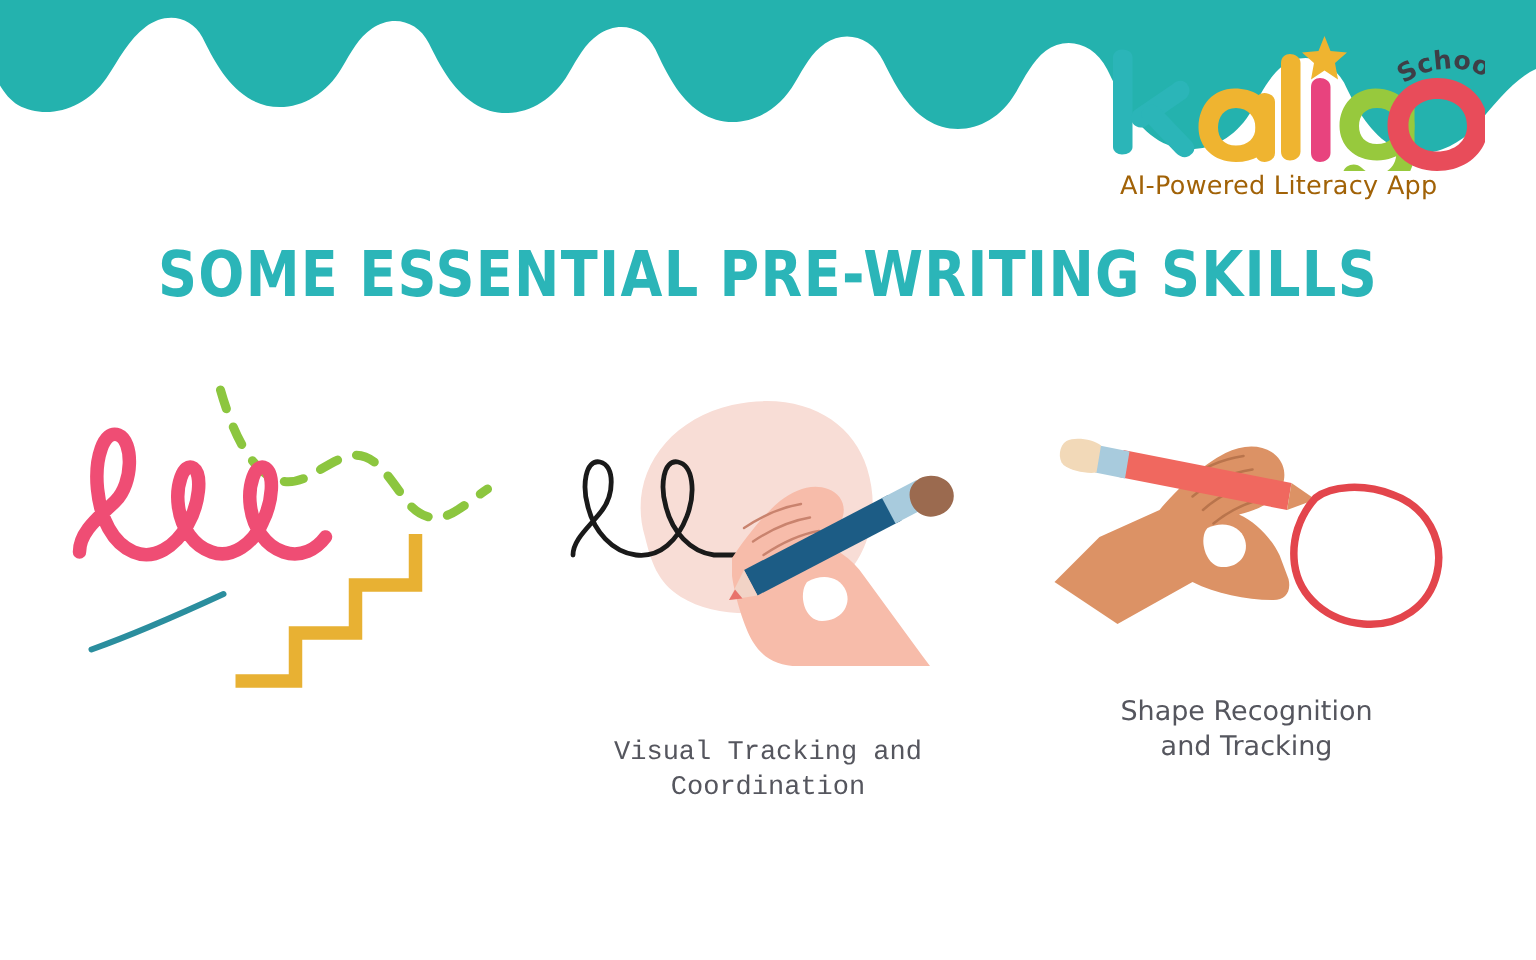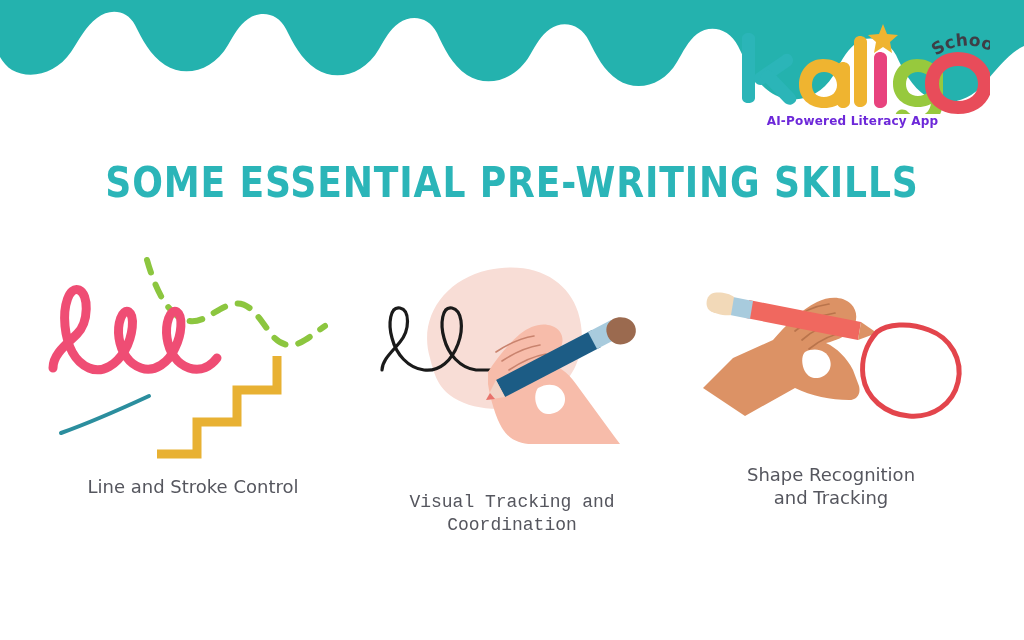--- a/index.html
+++ b/index.html
@@ -48,24 +48,24 @@
     width: 260px;
     height: 92px;
   }
   .logo-tagline {
     position: absolute;
     left: 0;
     top: 92px;
     width: 245px;
     text-align: center;
     font-family: "DejaVu Sans", sans-serif;
-    font-weight: bold;
-    font-size: 12px;
+    font-weight: normal;
+    font-size: 17px;
     letter-spacing: 0.2px;
-    color: #6d28d9;
+    color: #a16207;
     white-space: nowrap;
   }
 
   
   .title {
     position: absolute;
     top: 158px;
     left: 0;
     width: 1024px;
     text-align: center;
@@ -220,23 +220,20 @@
                    C24,98 32,114 46,120 C60,126 74,116 82,102 C90,88 92,68 86,64
                    C79,60 74,76 76,90 C78,104 86,116 98,120 C112,125 126,114 132,100
                    C139,86 140,68 134,64 C127,60 122,76 124,90 C126,104 134,116 146,120
                    C158,124 168,118 174,110"></path>
 
           <path fill="none" stroke="#2B8E9E" stroke-width="4" stroke-linecap="round" d="M18,185 C46,175 80,160 106,148"></path>
 
           <path fill="none" stroke="#E8B133" stroke-width="9" stroke-linejoin="miter" stroke-linecap="butt" d="M114,206 L154,206 L154,174 L194,174 L194,142 L234,142 L234,108"></path>
         </svg>
       </div>
-      <div class="card-caption">
-        <span>Line and Stroke Control</span>
-      </div>
     </div>
 
     <div class="card card-2">
       <div class="card-art">
         <svg width="300" height="215" viewBox="0 0 300 215" xmlns="http://www.w3.org/2000/svg">
 
           <path fill="#F8DDD6" d="M68,110 C56,70 82,32 126,22 C172,12 206,32 216,64 C226,96 216,128 190,146
                    C162,164 118,166 92,150 C76,140 72,126 68,110 Z"></path>
 
           <path fill="none" stroke="#1A1A1A" stroke-width="3.2" stroke-linecap="round" stroke-linejoin="round" d="M20,122 C20,112 30,104 38,94 C48,82 48,62 38,60 C28,58 26,76 30,90

